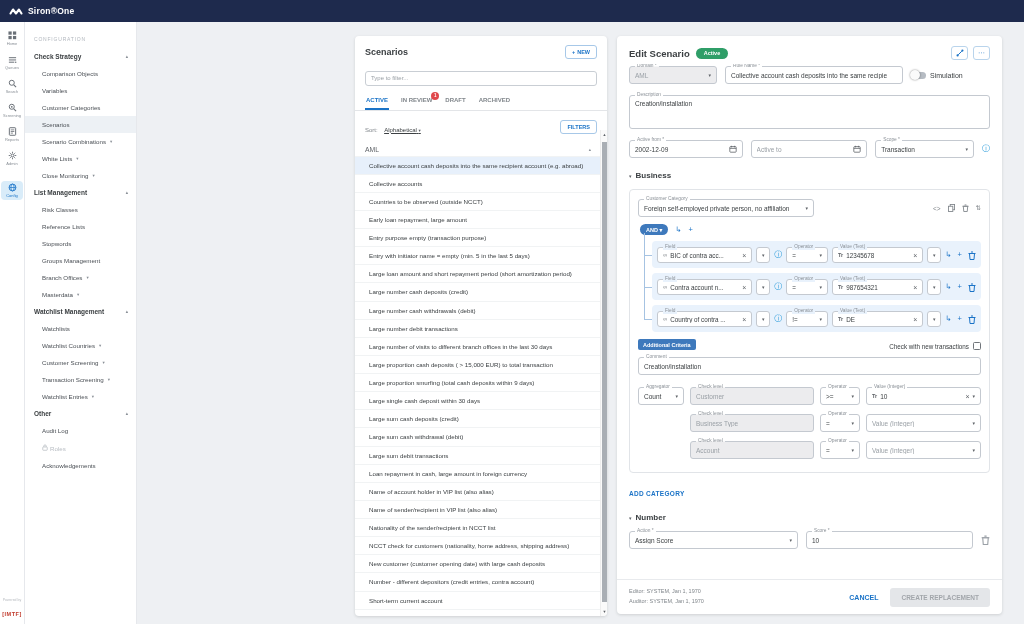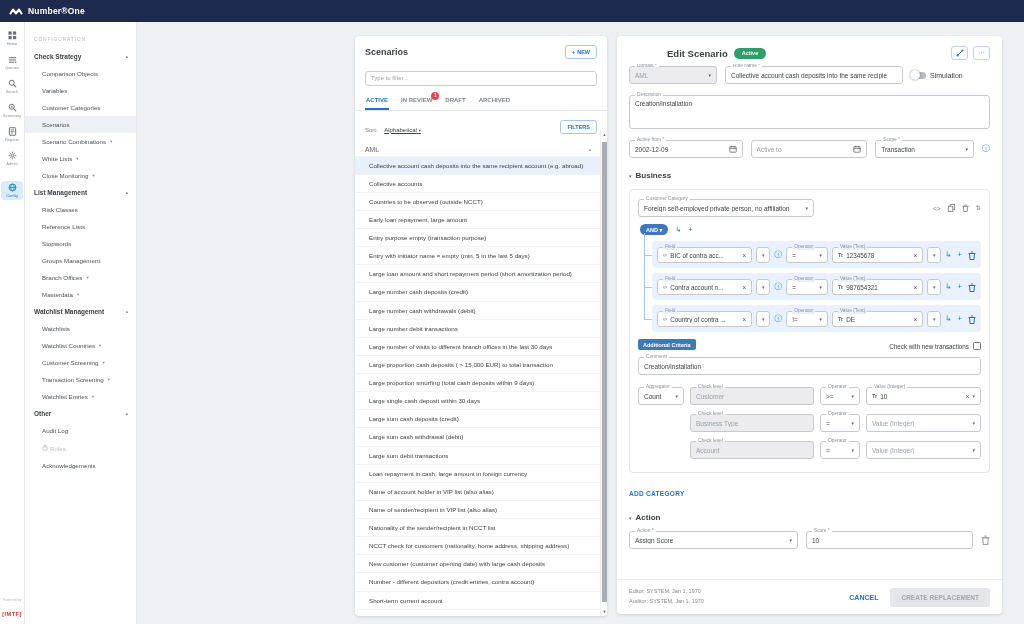--- a/index.html
+++ b/index.html
@@ -64,21 +64,21 @@
   .scn-list { flex:1; overflow:hidden; margin-right:7px; }
   .scn-item { font-size:6.2px; color:#3c4043; padding:5px 8px 5px 14px; border-top:1px solid #f1f3f4;
     cursor:pointer; line-height:1.15; }
   .scn-item.selected { background:#e7f0fb; }
   .scrollbar { position:absolute; right:0; top:94px; bottom:0; width:7px; background:#fafafa;
     border-left:1px solid #ededed; }
   .scrollbar .arr { position:absolute; left:0; width:7px; font-size:4px; color:#5f6368; text-align:center; }
   .scrollbar .thumb { position:absolute; left:1px; width:5px; top:12px; bottom:14px; background:#a9aeb4; }
   
   .edit-card { left:617px; top:36px; width:385px; bottom:10px; display:flex; flex-direction:column; overflow:hidden; }
-  .edit-head { display:flex; align-items:center; gap:6px; padding:10px 12px 4px;margin-left:38px; }
+  .edit-head { display:flex; align-items:center; gap:6px; padding:10px 12px 4px; }
   .edit-title { font-size:9.5px; font-weight:bold; color:#3c4043; }
   .pill-active { background:#2f9e68; color:#fff; font-size:5.5px; font-weight:bold;
     padding:2.5px 8px; border-radius:9px; }
   .head-btns { margin-left:auto; display:flex; gap:5px; }
   .icon-btn { width:17px; height:14px; border:1px solid #b9d4ec; border-radius:3px; color:#1a73c7;
     display:flex; align-items:center; justify-content:center; background:#fff; cursor:pointer; font-size:7px; }
   .edit-body { flex:1; overflow:hidden; padding:2px 12px 0; }
   .sec-head { display:flex; align-items:center; gap:4px; margin:8px 0 9px; cursor:pointer; }
   .sec-head .car { font-size:5px; color:#5f6368; }
   .sec-head .st { font-size:8px; font-weight:bold; color:#3c4043; }
@@ -144,21 +144,21 @@
 </style>
 </head>
 <body>
 
 <div class="topbar">
   <span style="display:flex">
     <svg width="14" height="9" viewBox="0 0 14 9">
         <path d="M1.5 6.5 L4 2.5 L7 6.5 L10 2.5 L12.5 6.5" stroke="#fff" stroke-width="2.1" fill="none" stroke-linecap="round" stroke-linejoin="round"></path>
       </svg>
   </span>
-  <span class="brand">Number®One</span>
+  <span class="brand">Siron®One</span>
 </div>
 
 <div class="rail">
   <div id="rail-items" style="display:flex;flex-direction:column;align-items:center;">
       <div class="rail-item">
         <span style="display:flex">
           <svg viewBox="0 0 10 10">
             <rect x="0.5" y="0.5" width="3.6" height="3.6" fill="currentColor"></rect>
             <rect x="5.5" y="0.5" width="3.6" height="3.6" fill="currentColor"></rect>
             <rect x="0.5" y="5.5" width="3.6" height="3.6" fill="currentColor"></rect>
@@ -647,21 +647,21 @@
               <span class="car">▾</span>
             </div>
           </div>
         </div>
     </div>
     <span class="link-btn">ADD CATEGORY</span>
 
     
     <div class="sec-head" style="margin-top:12px">
       <span class="car">▾</span>
-      <span class="st">Action</span>
+      <span class="st">Number</span>
     </div>
     <div class="act-row">
       <div class="fld a-action">
         <span class="lbl">Action *</span>
         <span class="val">Assign Score</span>
         <span class="car">▾</span>
       </div>
       <div class="fld a-score">
         <span class="lbl">Score *</span>
         <span class="val">10</span>

